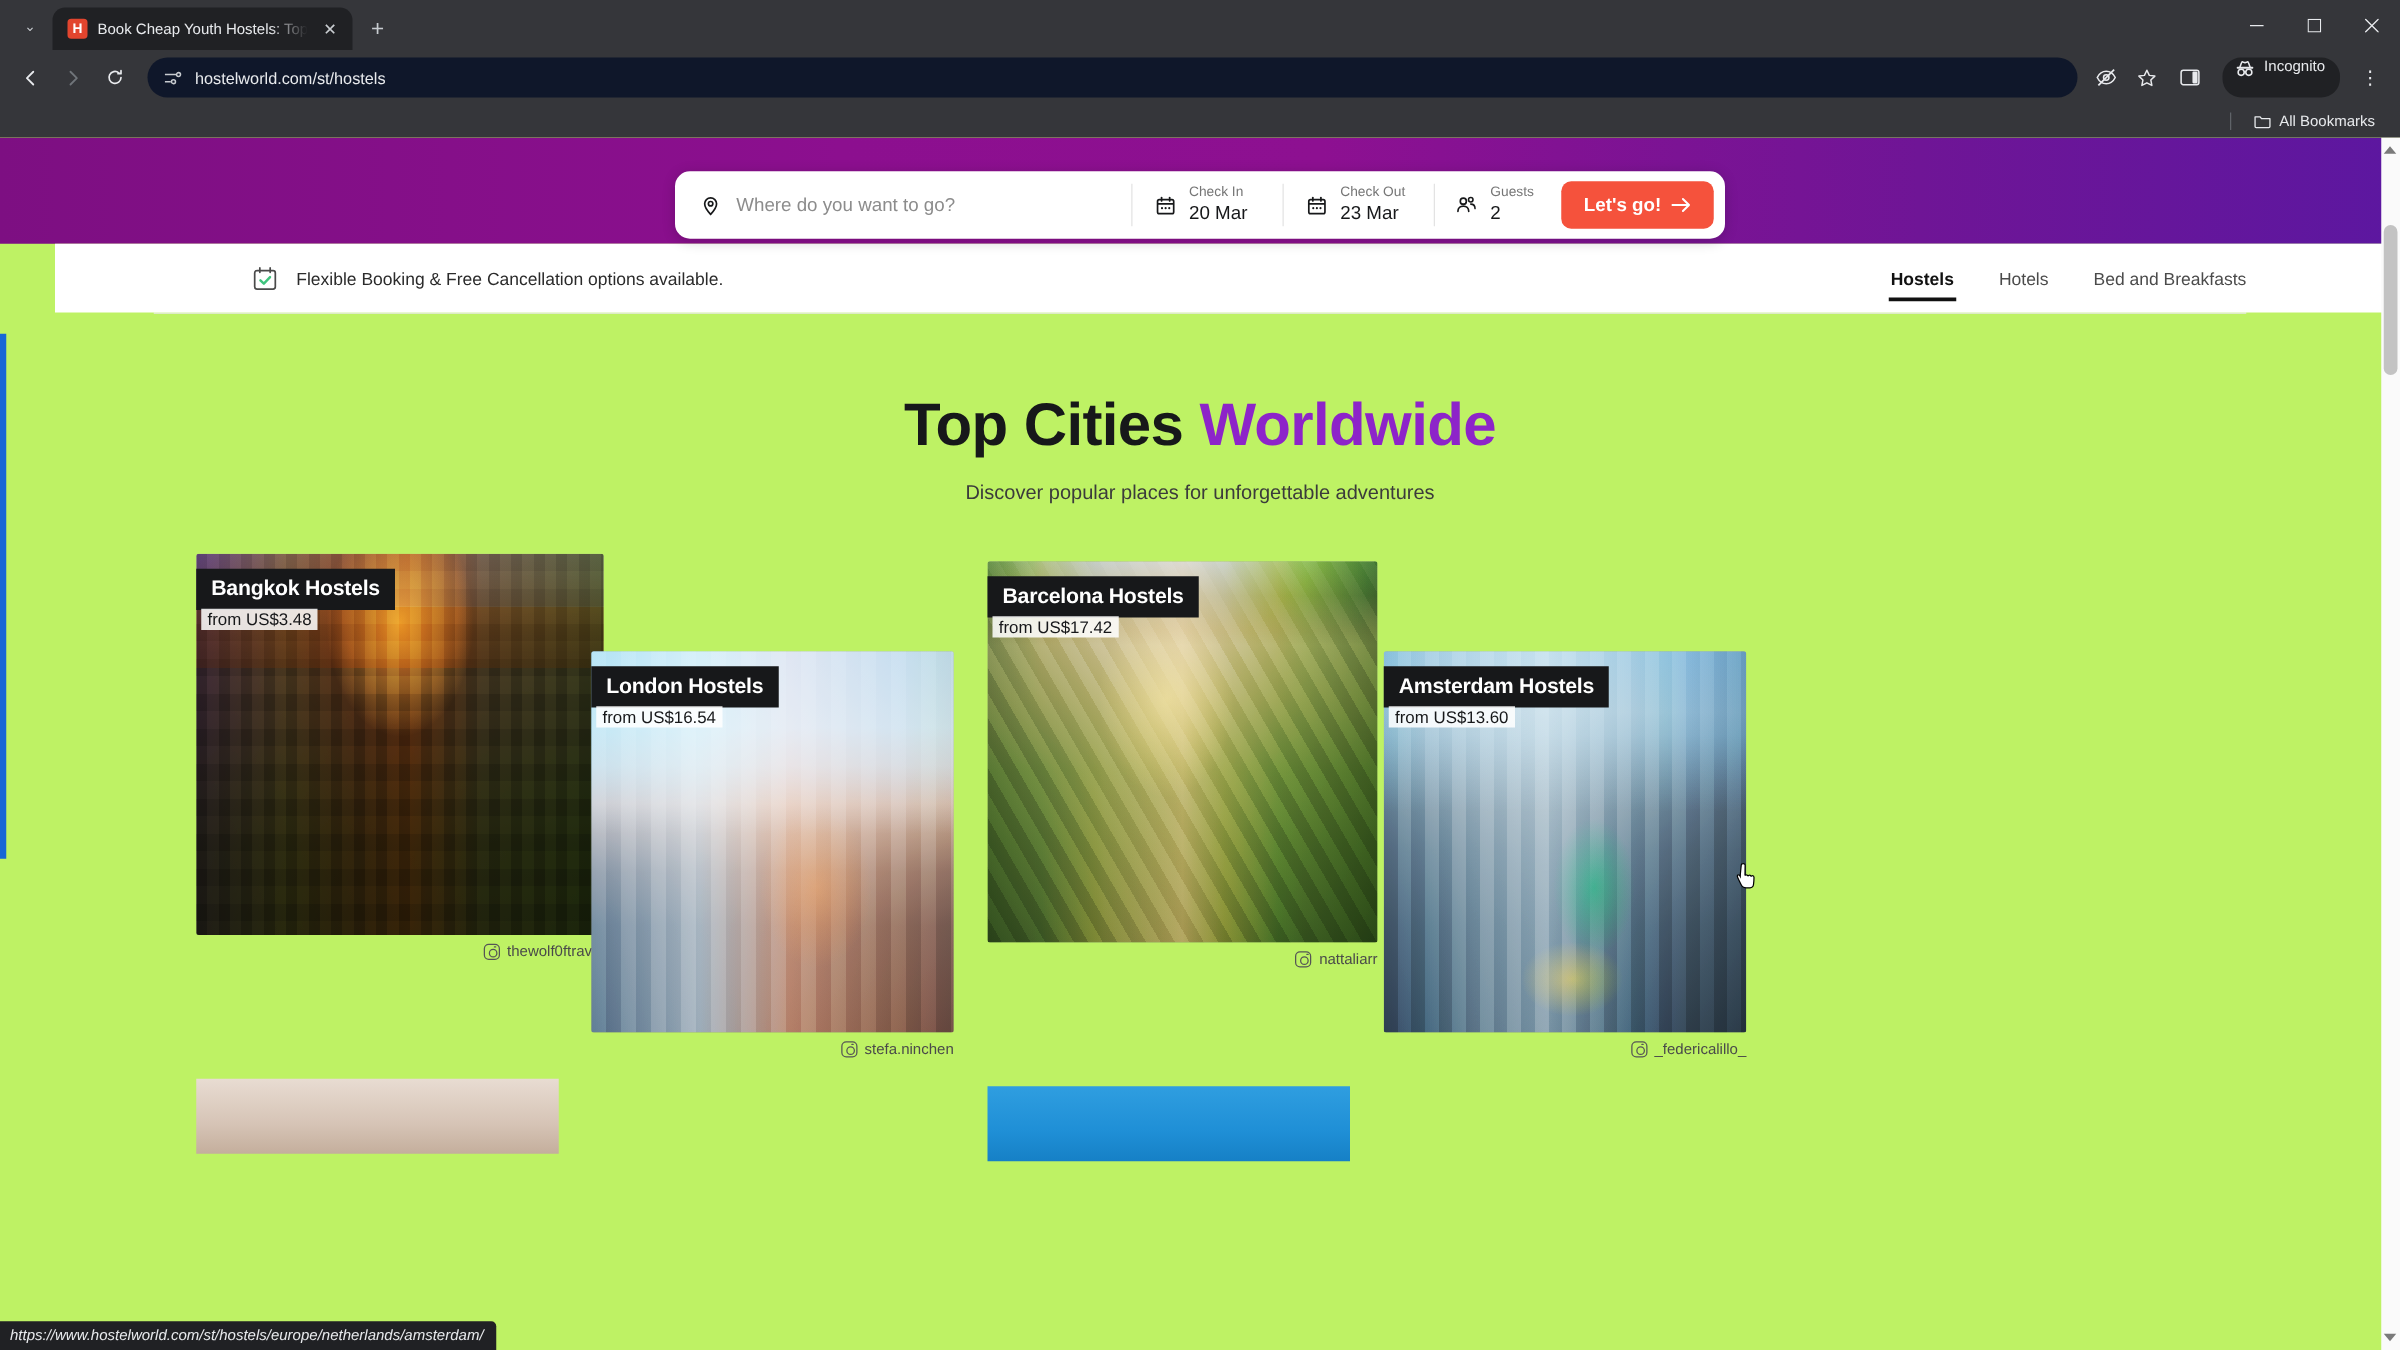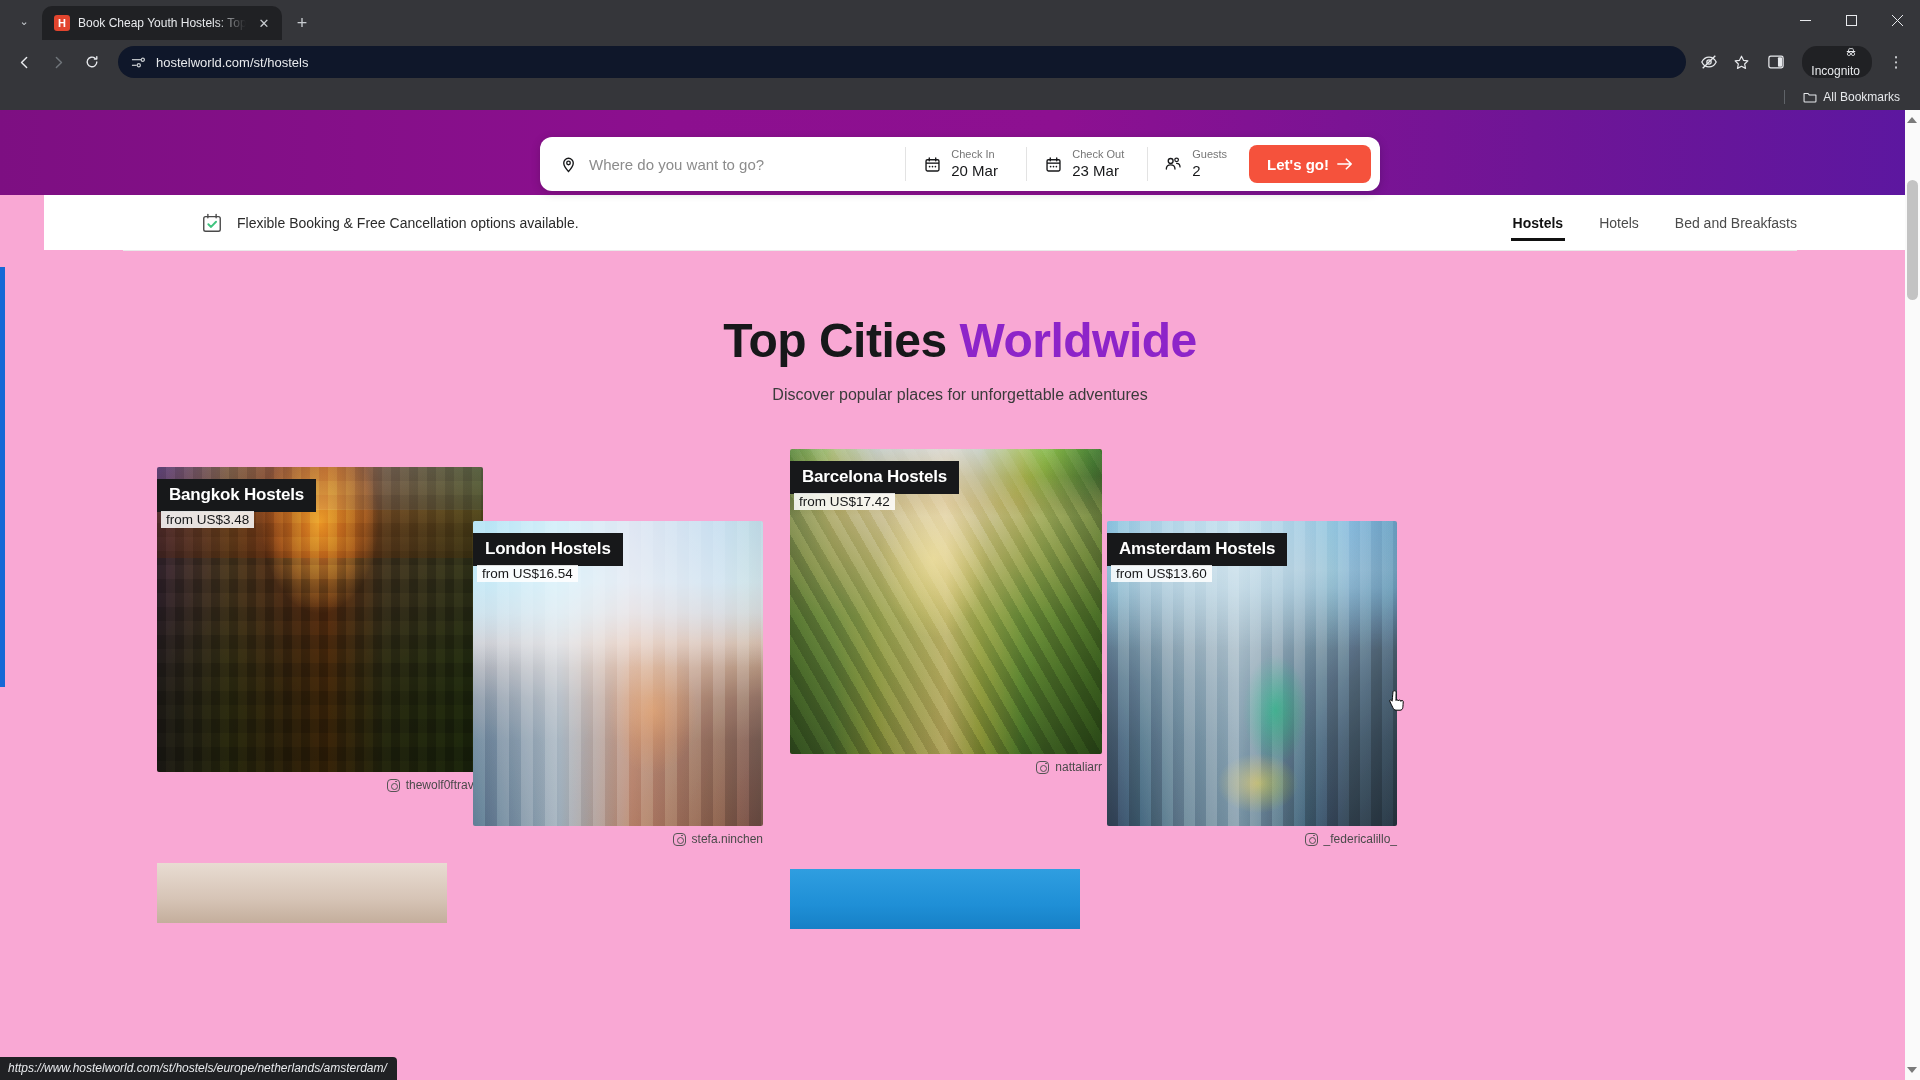--- a/index.html
+++ b/index.html
@@ -42,33 +42,33 @@
   .omnibox {
     flex:1; height:32px; background:#0f172a; border-radius:16px; display:flex;
     align-items:center; padding: 0 12px; gap:10px; margin: 0 8px;
   }
   .omni-icon { width:16px; height:16px; flex:0 0 16px; display:flex; align-items:center; justify-content:center; color:#c8ccd0; }
   .omni-url { color:#e8eaed; font-size:13px; flex:1; }
   .omni-right { display:flex; align-items:center; gap:6px; }
   .omni-right .nav-btn { width:26px; height:26px; font-size:13px; flex:0 0 26px; }
   .side-panel-btn { width:32px; height:32px; border-radius:50%; display:flex; align-items:center;
      justify-content:center; color:#e8eaed; flex: 0 0 32px; }
-  .incognito-pill { height:32px; background:#202124; border-radius:15px; display:flex; align-items:flex-end;
-     gap:6px; padding: 0 12px 0 9px; margin-left: 4px; flex-direction: column; }
+  .incognito-pill { height:32px; background:#202124; border-radius:15px; display:flex; align-items:flex-start;
+     gap:6px; padding: 0 12px 0 9px; margin-left: 4px; }
   .incognito-pill .lbl { color:#e8eaed; font-size:12px; }
   .menu-btn { width:32px; height:32px; border-radius:50%; display:flex; align-items:center;
      justify-content:center; color:#e8eaed; font-size:15px; margin-left:2px; flex:0 0 32px; }
 
   .bookmarkbar { height:26px; background:#35363a; display:flex; align-items:center;
      justify-content:flex-end; padding-right: 14px; gap:6px; }
   .bm-sep { width:1px; height:14px; background:#5f6368; margin-right:6px; }
   .bm-item { display:flex; align-items:center; gap:6px; color:#e8eaed; font-size:12px; padding: 2px 6px; border-radius:4px; }
 
   
-  .viewport { flex:1; background:#f9a8d4; position:relative; overflow:hidden; }
+  .viewport { flex:1; background:#bef264; position:relative; overflow:hidden; }
 
   
   .hero {
     height: 85px; background: linear-gradient(90deg,#7d0f82 0%, #8c0f8f 35%, #8d1091 55%, #6f1596 80%, #5c17a0 100%);
     display:flex; align-items:flex-start; justify-content:center; position:relative;
   }
   .searchbar {
     width: 840px; height: 54px; background:#fff; border-radius:12px; margin-top: 27px;
     display:flex; align-items:stretch; box-shadow: 0 2px 10px rgba(0,0,0,.18);
     position:relative; z-index:5;
@@ -398,21 +398,21 @@
     <div class="content-divider"></div>
 
     <div class="left-strip"></div>
 
     <div class="main">
       <h1 class="page-title"><span>Top Cities </span><span class="accent">Worldwide</span></h1>
       <p class="page-sub">Discover popular places for unforgettable adventures</p>
 
       <div class="cards">
 
-        <div class="card" style="left:157px; top:41px; width:326px; height:305px;">
+        <div class="card" style="left:157px; top:17px; width:326px; height:305px;">
           <div class="card-img ph-bangkok"></div>
           <div class="chip" style="left:0px; top:12px;">Bangkok Hostels</div>
           <div class="price" style="left:4px; top:44px;">from US$3.48</div>
           <div class="credit" style="right:0px; top:311px;">
             <span class="ig"></span>
             <span>thewolf0ftravel</span>
           </div>
         </div>
 
         <div class="card" style="left:473px; top:95px; width:290px; height:305px;">

